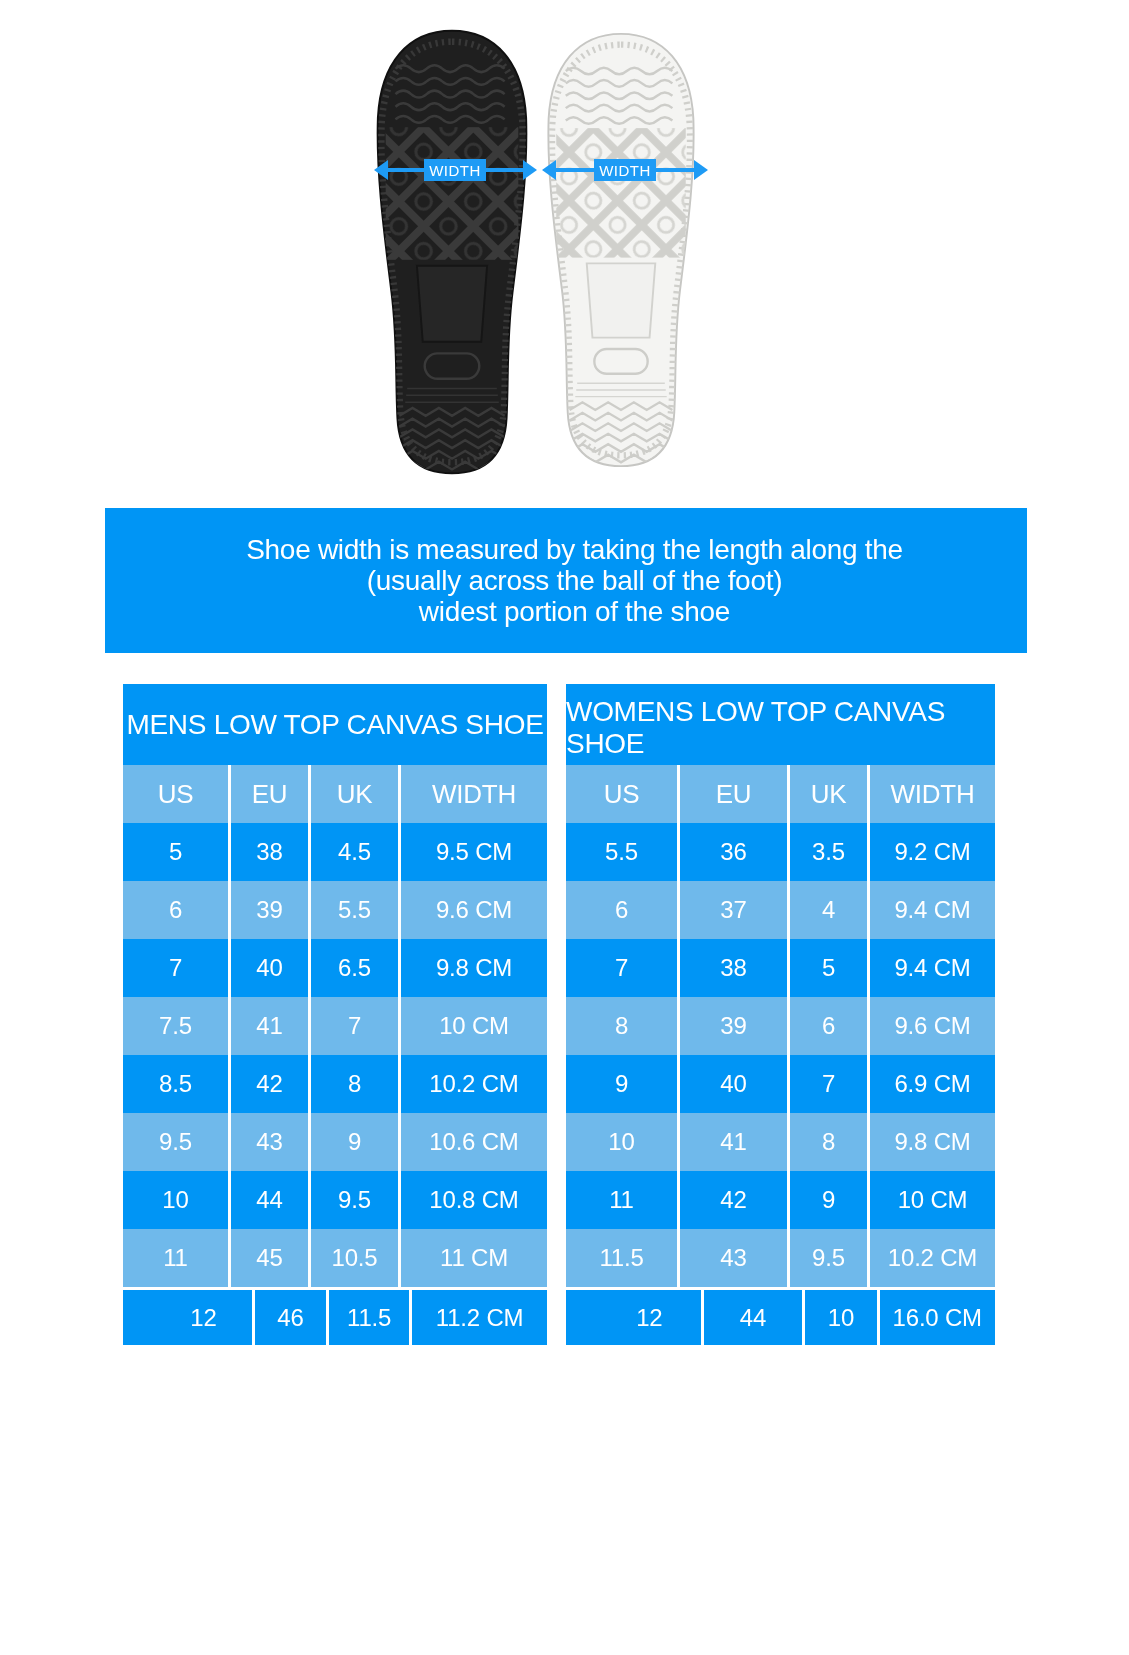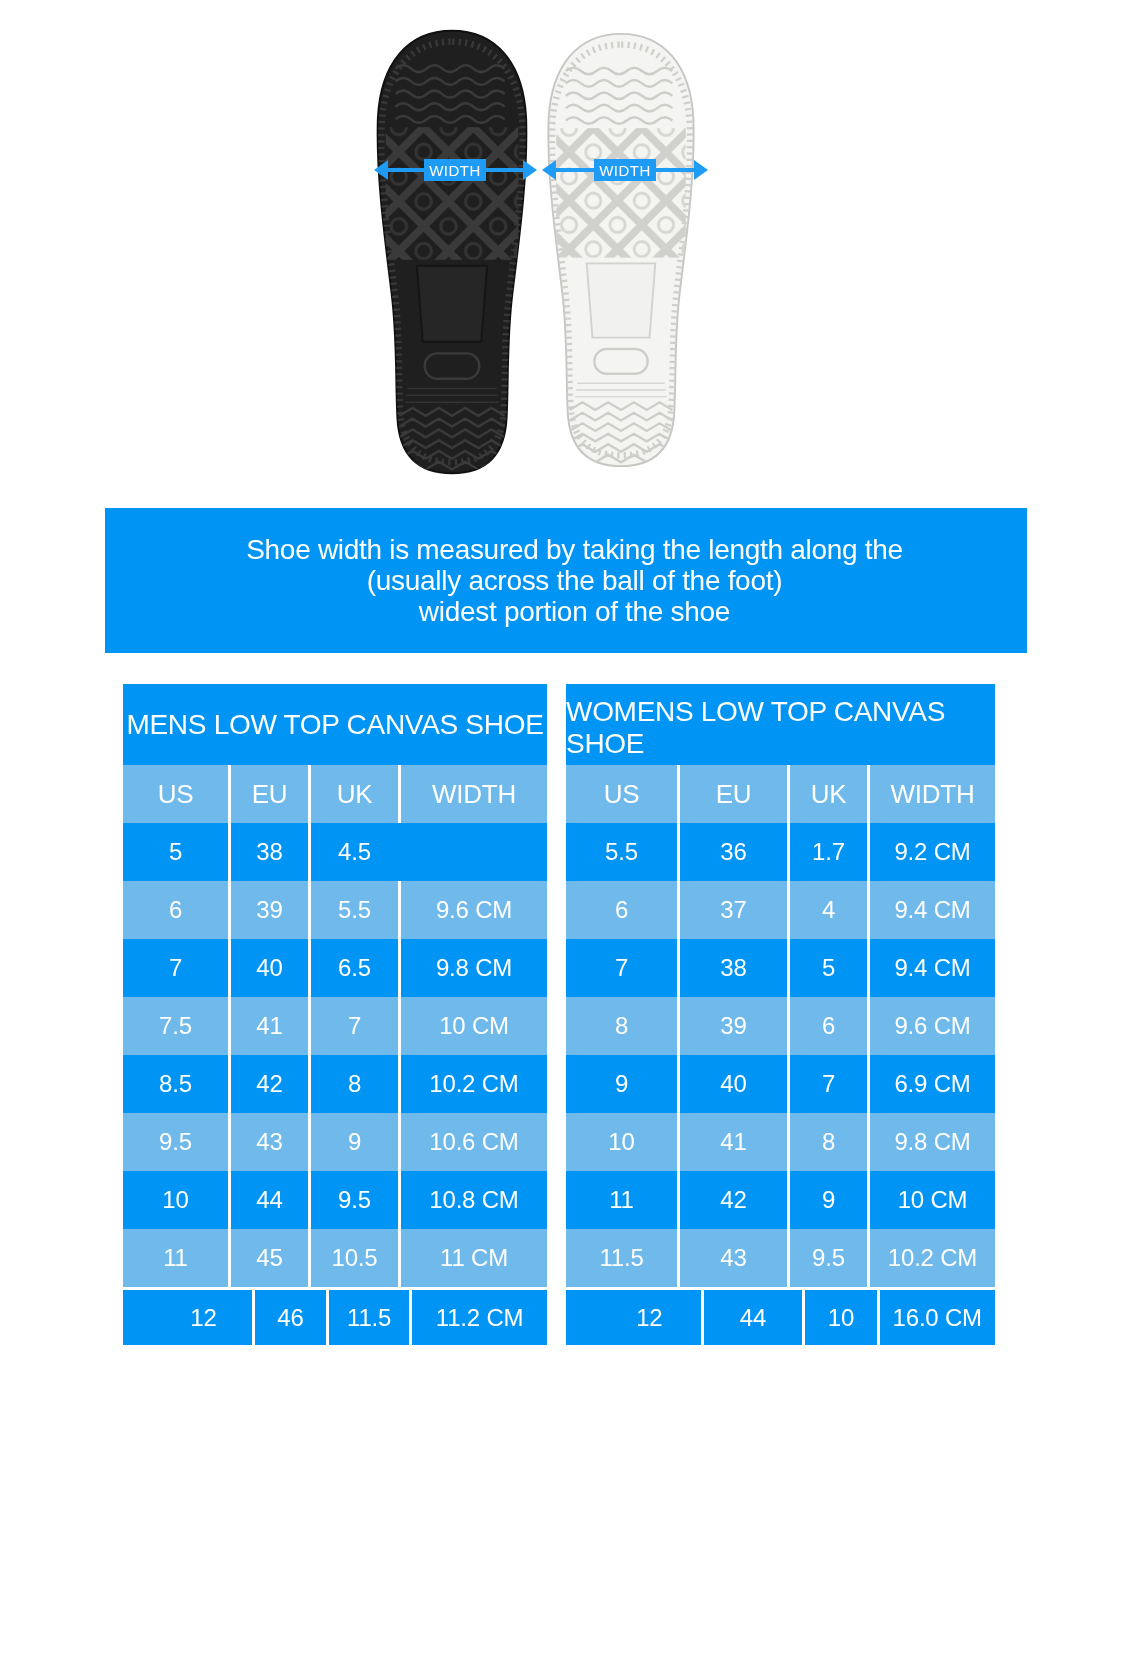--- a/index.html
+++ b/index.html
@@ -159,20 +159,21 @@
         <div class="trow thead">
           <div class="tcell c0">US</div>
           <div class="tcell c1">EU</div>
           <div class="tcell c2">UK</div>
           <div class="tcell c3">WIDTH</div>
         </div>
         <div class="trow dark">
           <div class="tcell c0">5</div>
           <div class="tcell c1">38</div>
           <div class="tcell c2">4.5</div>
+          <div class="tcell c3">9.5 CM</div>
         </div>
         <div class="trow light">
           <div class="tcell c0">6</div>
           <div class="tcell c1">39</div>
           <div class="tcell c2">5.5</div>
           <div class="tcell c3">9.6 CM</div>
         </div>
         <div class="trow dark">
           <div class="tcell c0">7</div>
           <div class="tcell c1">40</div>
@@ -223,21 +224,21 @@
     <div class="tgrid">
         <div class="trow thead">
           <div class="tcell c0">US</div>
           <div class="tcell c1">EU</div>
           <div class="tcell c2">UK</div>
           <div class="tcell c3">WIDTH</div>
         </div>
         <div class="trow dark">
           <div class="tcell c0">5.5</div>
           <div class="tcell c1">36</div>
-          <div class="tcell c2">1.7</div>
+          <div class="tcell c2">3.5</div>
           <div class="tcell c3">9.2 CM</div>
         </div>
         <div class="trow light">
           <div class="tcell c0">6</div>
           <div class="tcell c1">37</div>
           <div class="tcell c2">4</div>
           <div class="tcell c3">9.4 CM</div>
         </div>
         <div class="trow dark">
           <div class="tcell c0">7</div>

